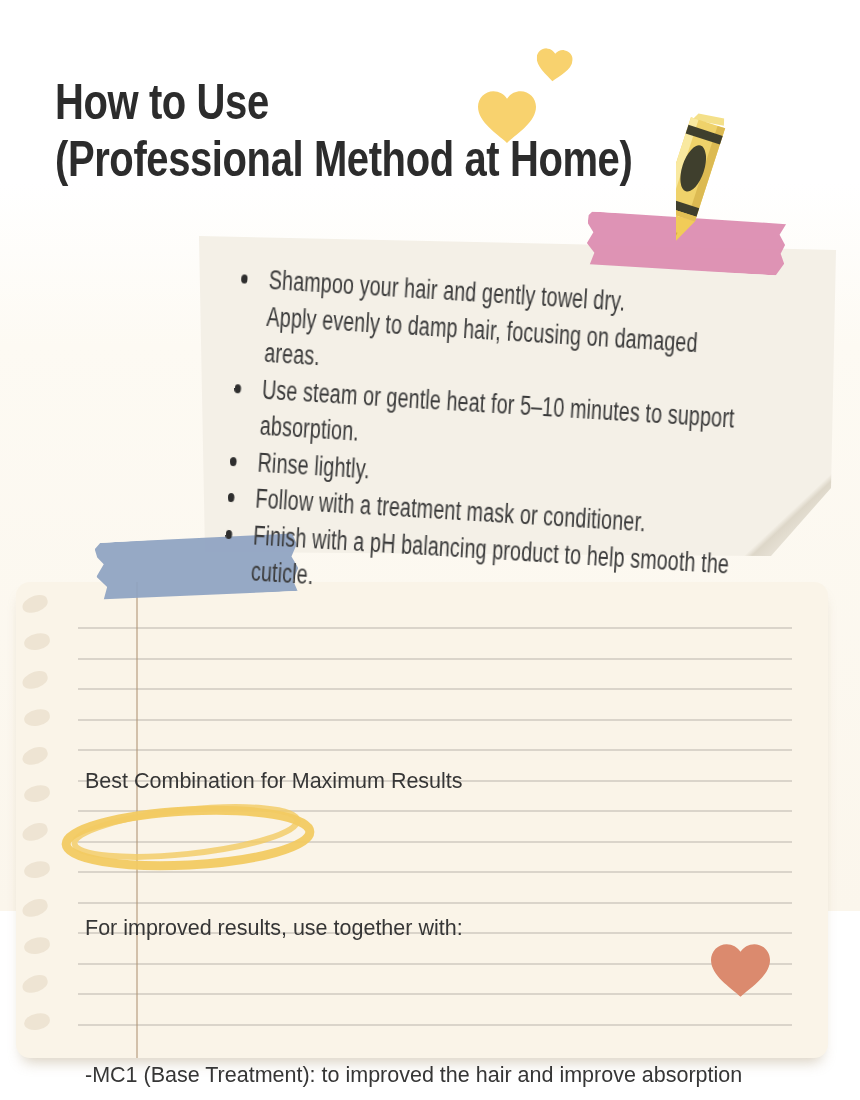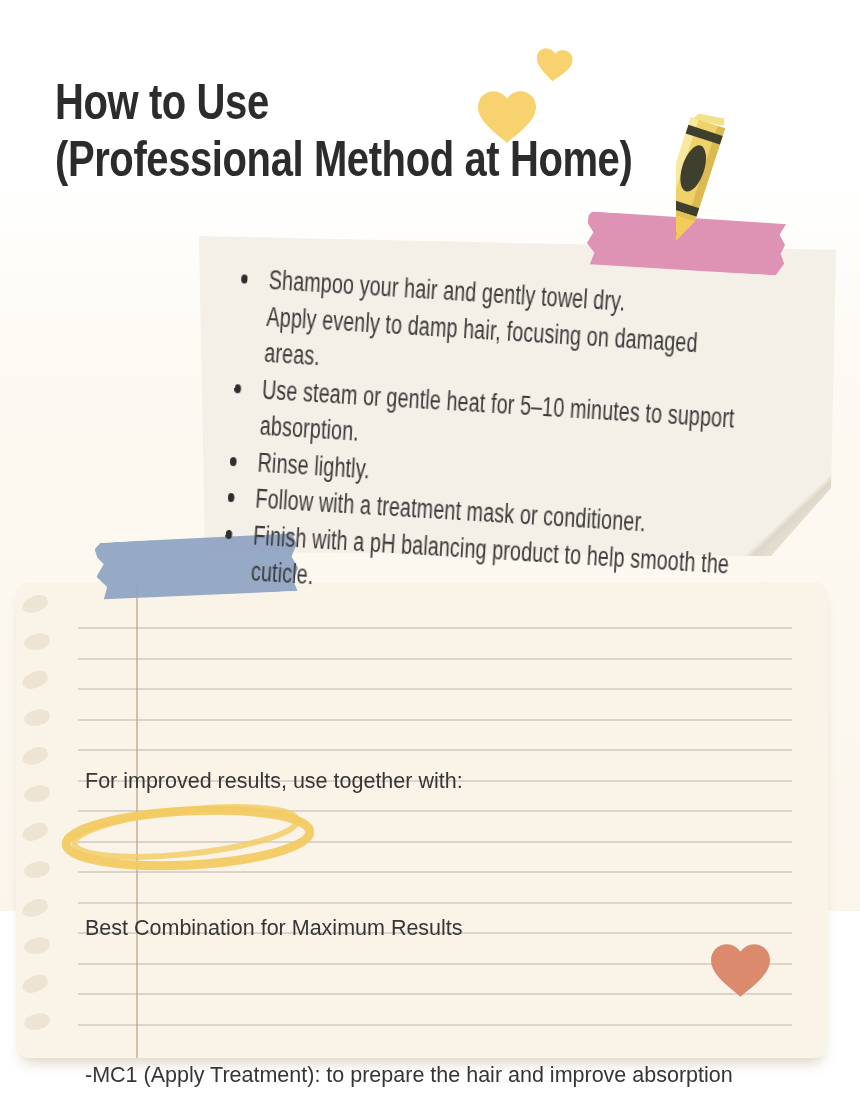--- a/index.html
+++ b/index.html
@@ -136,23 +136,23 @@
       <div class="scallop"></div>
     </div>
   </div>
 
   <svg class="highlight-circle" viewBox="0 0 270 90">
     <ellipse cx="130" cy="42" rx="122" ry="27" fill="none" stroke-width="9" opacity=".95" transform="rotate(-3 130 42)" stroke="#F2CA62"></ellipse>
     <ellipse cx="128" cy="36" rx="112" ry="22" fill="none" stroke-width="6" opacity=".8" transform="rotate(-6 128 36)" stroke="#F2CA62"></ellipse>
   </svg>
 
   <div class="notebook-text">
+    <div>Best Combination for Maximum Results</div>
     <div>For improved results, use together with:</div>
-    <div>Best Combination for Maximum Results</div>
-    <div>-MC1 (Apply Treatment): to prepare the hair and improve absorption</div>
+    <div>-MC1 (Base Treatment): to improved the hair and improve absorption</div>
     
     
     
     
   </div>
 
   <svg class="heart heart-coral" viewBox="0 0 32 29">
     <path d="M16 28.5C10.5 23.5 0 17 0 8.6 0 3.8 3.8 0 8.5 0 11.6 0 14.4 1.6 16 4.1 17.6 1.6 20.4 0 23.5 0 28.2 0 32 3.8 32 8.6c0 8.4-10.5 14.9-16 19.9z" fill="#DB8A6E"></path>
   </svg>
 

